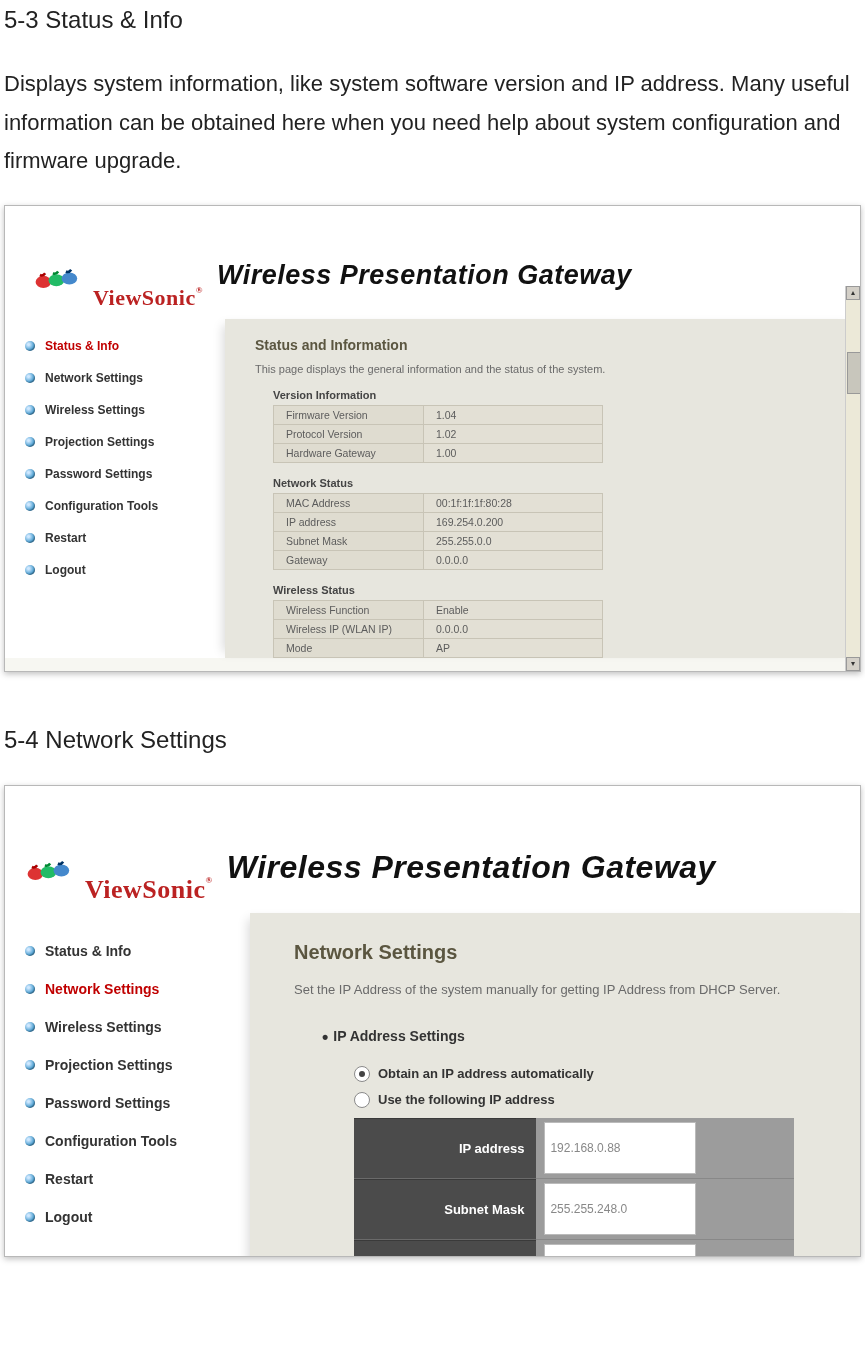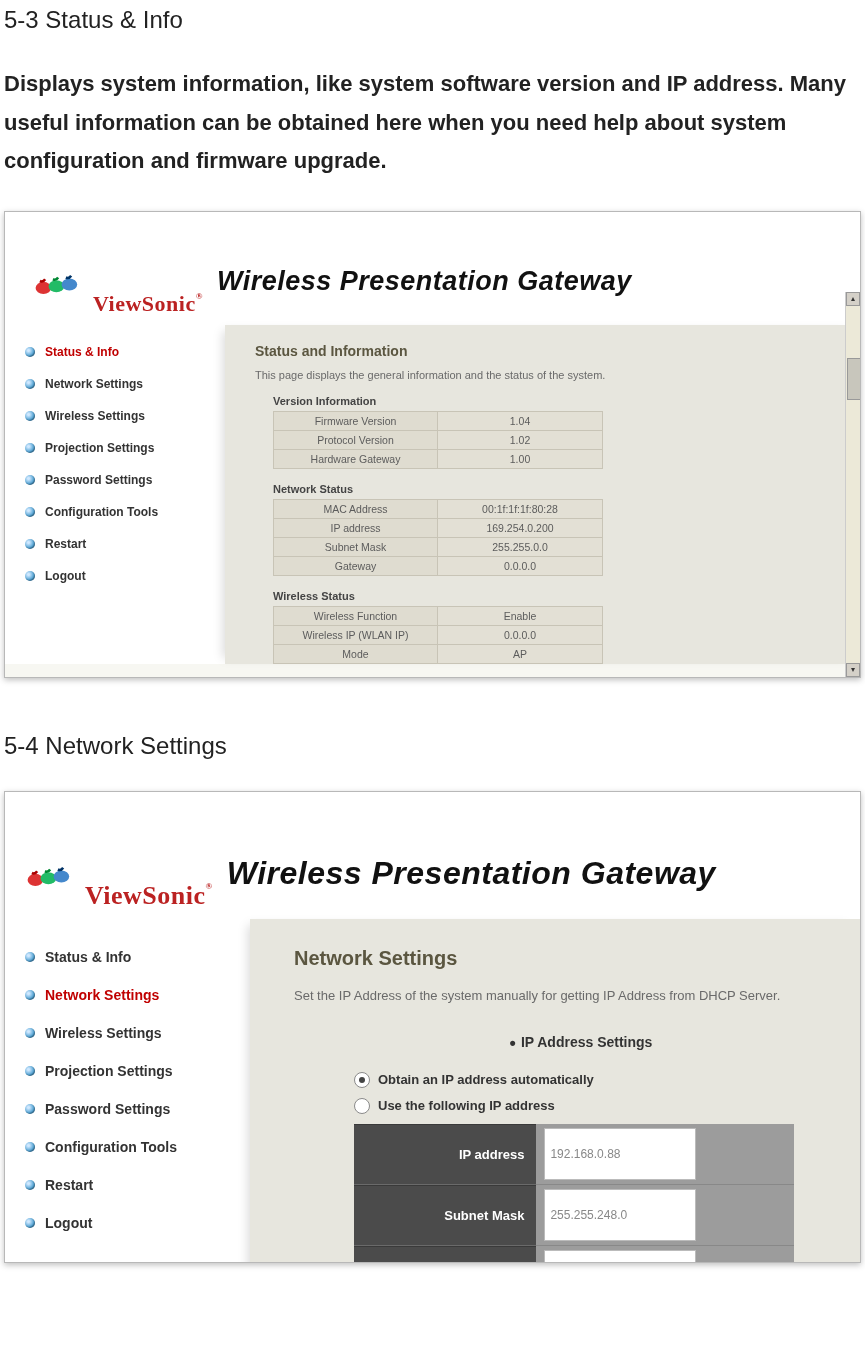--- a/index.html
+++ b/index.html
@@ -1,19 +1,19 @@
 <!DOCTYPE html>
 <html><head>
 <meta charset="utf-8">
 <style>
   html, body { margin:0; padding:0; font-family: Arial, Helvetica, sans-serif; color:#222; background:#fff; }
   .page { width:865px; margin:0 auto; }
   .doc-text { padding:4px 4px 0 4px; }
   .doc-text h2 { font-size:24px; font-weight:400; margin:0 0 30px 0; line-height:1.3; }
-  .doc-text p { font-size:22px; font-weight:700; margin:0 0 30px 0; line-height:1.75; }
+  .doc-text p { font-size:22px; font-weight:400; margin:0 0 24px 0; line-height:1.75; }
 
   
   .shot {
     border:1px solid #b8b8b8;
     margin:0 4px 12px 4px;
     position:relative;
     background:#f7f7f2;
     box-shadow:0 2px 6px rgba(0,0,0,.25);
   }
   .shot-a { height:465px; overflow:hidden; }
@@ -75,26 +75,26 @@
     position:relative;
   }
   .shot-b .content { font-size:14px; padding:28px 20px 0 44px; }
   .content h3 { margin:0 0 10px 0; color:#5b5640; font-weight:700; font-size:14px; }
   .shot-b .content h3 { font-size:20px; color:#5b5640; margin-bottom:18px; }
   .content .desc { font-size:11px; color:#6a6a6a; margin-bottom:14px; }
   .shot-b .content .desc { font-size:13px; margin-bottom:30px; }
 
   .section-title { font-weight:700; color:#444; margin:14px 0 4px 18px; font-size:11px; }
   .info-table { margin-left:18px; width:330px; border-collapse:collapse; background:#ddd9cc; }
-  .info-table td { border:1px solid #c8c4b6; font-size:10.5px; color:#5c5c5c; padding:3px 19px;text-align:center; }
+  .info-table td { border:1px solid #c8c4b6; font-size:10.5px; color:#5c5c5c; padding:3px 12px; }
   .info-table td.k { width:125px; background:#dfdcd0; }
   .info-table td.v { background:#e3e0d5; }
 
   
-  .sub { font-weight:700; font-size:14px; color:#333; margin:0 0 18px 28px;text-align:center; }
+  .sub { font-weight:700; font-size:14px; color:#333; margin:0 0 18px 28px; }
   .sub::before { content:"• "; font-size:18px; vertical-align:middle; }
   .radio-row { display:flex; align-items:center; gap:8px; font-weight:700; font-size:13px; color:#333; margin:0 0 10px 60px; }
   .radio {
     width:14px; height:14px; border-radius:50%; background:#fff; border:1px solid #8a8a8a;
     display:flex; align-items:center; justify-content:center;
   }
   .radio.checked::after { content:""; width:6px; height:6px; border-radius:50%; background:#444; }
 
   .form-table { margin:10px 0 0 60px; width:440px; border-collapse:separate; border-spacing:0; }
   .form-table td { padding:0; }

